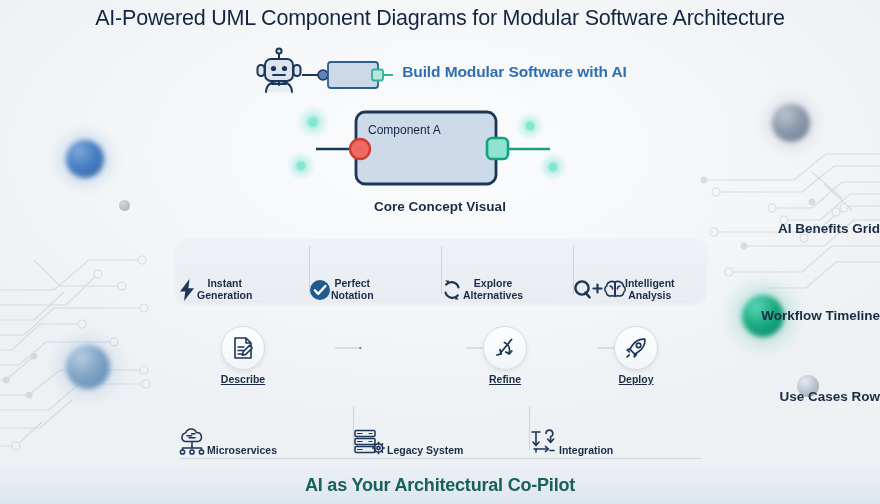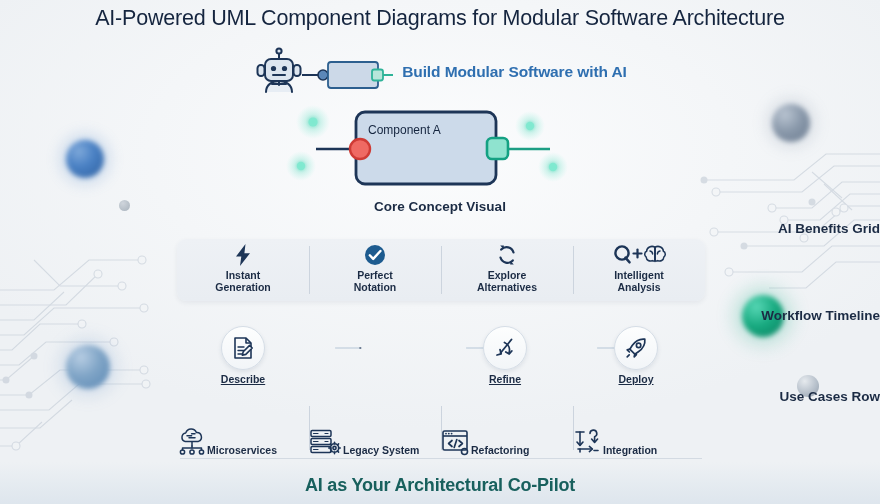--- a/index.html
+++ b/index.html
@@ -93,21 +93,21 @@
   .benefits-card {
     position: absolute; left: 177px; top: 239px;
     width: 528px; height: 62px;
     background: linear-gradient(180deg, #eef1f5 0%, #e9edf2 100%);
     border-radius: 9px;
     box-shadow: 0 2px 5px rgba(40,60,90,.07);
     display: flex;
   }
   .benefit {
     flex: 1 1 0; position: relative;
-    display: flex; flex-direction: column; align-items: center;
+    display: flex; flex-direction: row; align-items: flex-end;
     justify-content: flex-start; padding-top: 5px;
   }
   .benefit + .benefit::before {
     content: ""; position: absolute; left: 0; top: 7px; bottom: 7px;
     width: 1px; background: #ccd4de;
   }
   .benefit .bi { height: 22px; display: flex; align-items: center; }
   .benefit .blabel {
     margin-top: 3px; font-size: 10.5px; font-weight: bold; line-height: 12px;
     text-align: center; color: #1b2b44;
@@ -500,42 +500,20 @@
             <line x1="28.4" y1="21.9" x2="29.6" y2="23.1"></line>
             <line x1="29.6" y1="14.9" x2="28.4" y2="16.1"></line>
             <line x1="22.6" y1="21.9" x2="21.4" y2="23.1"></line>
           </g>
         </g>
       </svg>
     </span>
     <span class="ulabel">Legacy System</span>
   </div>
 
-  <div class="usecase">
-    <span class="ui">
-      <svg width="30" height="27" viewBox="0 0 30 27">
-        <g fill="none" stroke="#1d3557" stroke-width="1.6" stroke-linejoin="round">
-          <rect x="2" y="2" width="24" height="19" rx="1.6"></rect>
-          <line x1="2" y1="7" x2="26" y2="7"></line>
-        </g>
-        <g fill="#1d3557">
-          <circle cx="5" cy="4.6" r="0.9"></circle>
-            <circle cx="7.8" cy="4.6" r="0.9"></circle>
-            <circle cx="10.6" cy="4.6" r="0.9"></circle>
-        </g>
-        <g fill="none" stroke="#1d3557" stroke-width="1.7" stroke-linecap="round" stroke-linejoin="round">
-          <path d="M11 11.5 L7.6 14.5 L11 17.5"></path>
-          <path d="M18 11.5 L21.4 14.5 L18 17.5"></path>
-          <line x1="15.8" y1="10.6" x2="13.2" y2="18.4"></line>
-        </g>
-        <circle cx="23.5" cy="22.5" r="3" fill="none" stroke="#1d3557" stroke-width="1.6"></circle>
-      </svg>
-    </span>
-    <span class="ulabel">Refactoring</span>
-  </div>
 
   <div class="usecase">
     <span class="ui">
       <svg width="30" height="27" viewBox="0 0 30 27">
         <g fill="none" stroke="#1d3557" stroke-width="1.6" stroke-linecap="round" stroke-linejoin="round">
           <line x1="3" y1="3" x2="11" y2="3"></line>
           <line x1="7" y1="3" x2="7" y2="16"></line>
           <path d="M4 13 l3 3.4 l3 -3.4"></path>
           <path d="M17 4.5 a3.4 3.4 0 1 1 4.6 3.2 l0 4"></path>
           <path d="M18.6 10 l3 3.4 l3 -3.4"></path>

